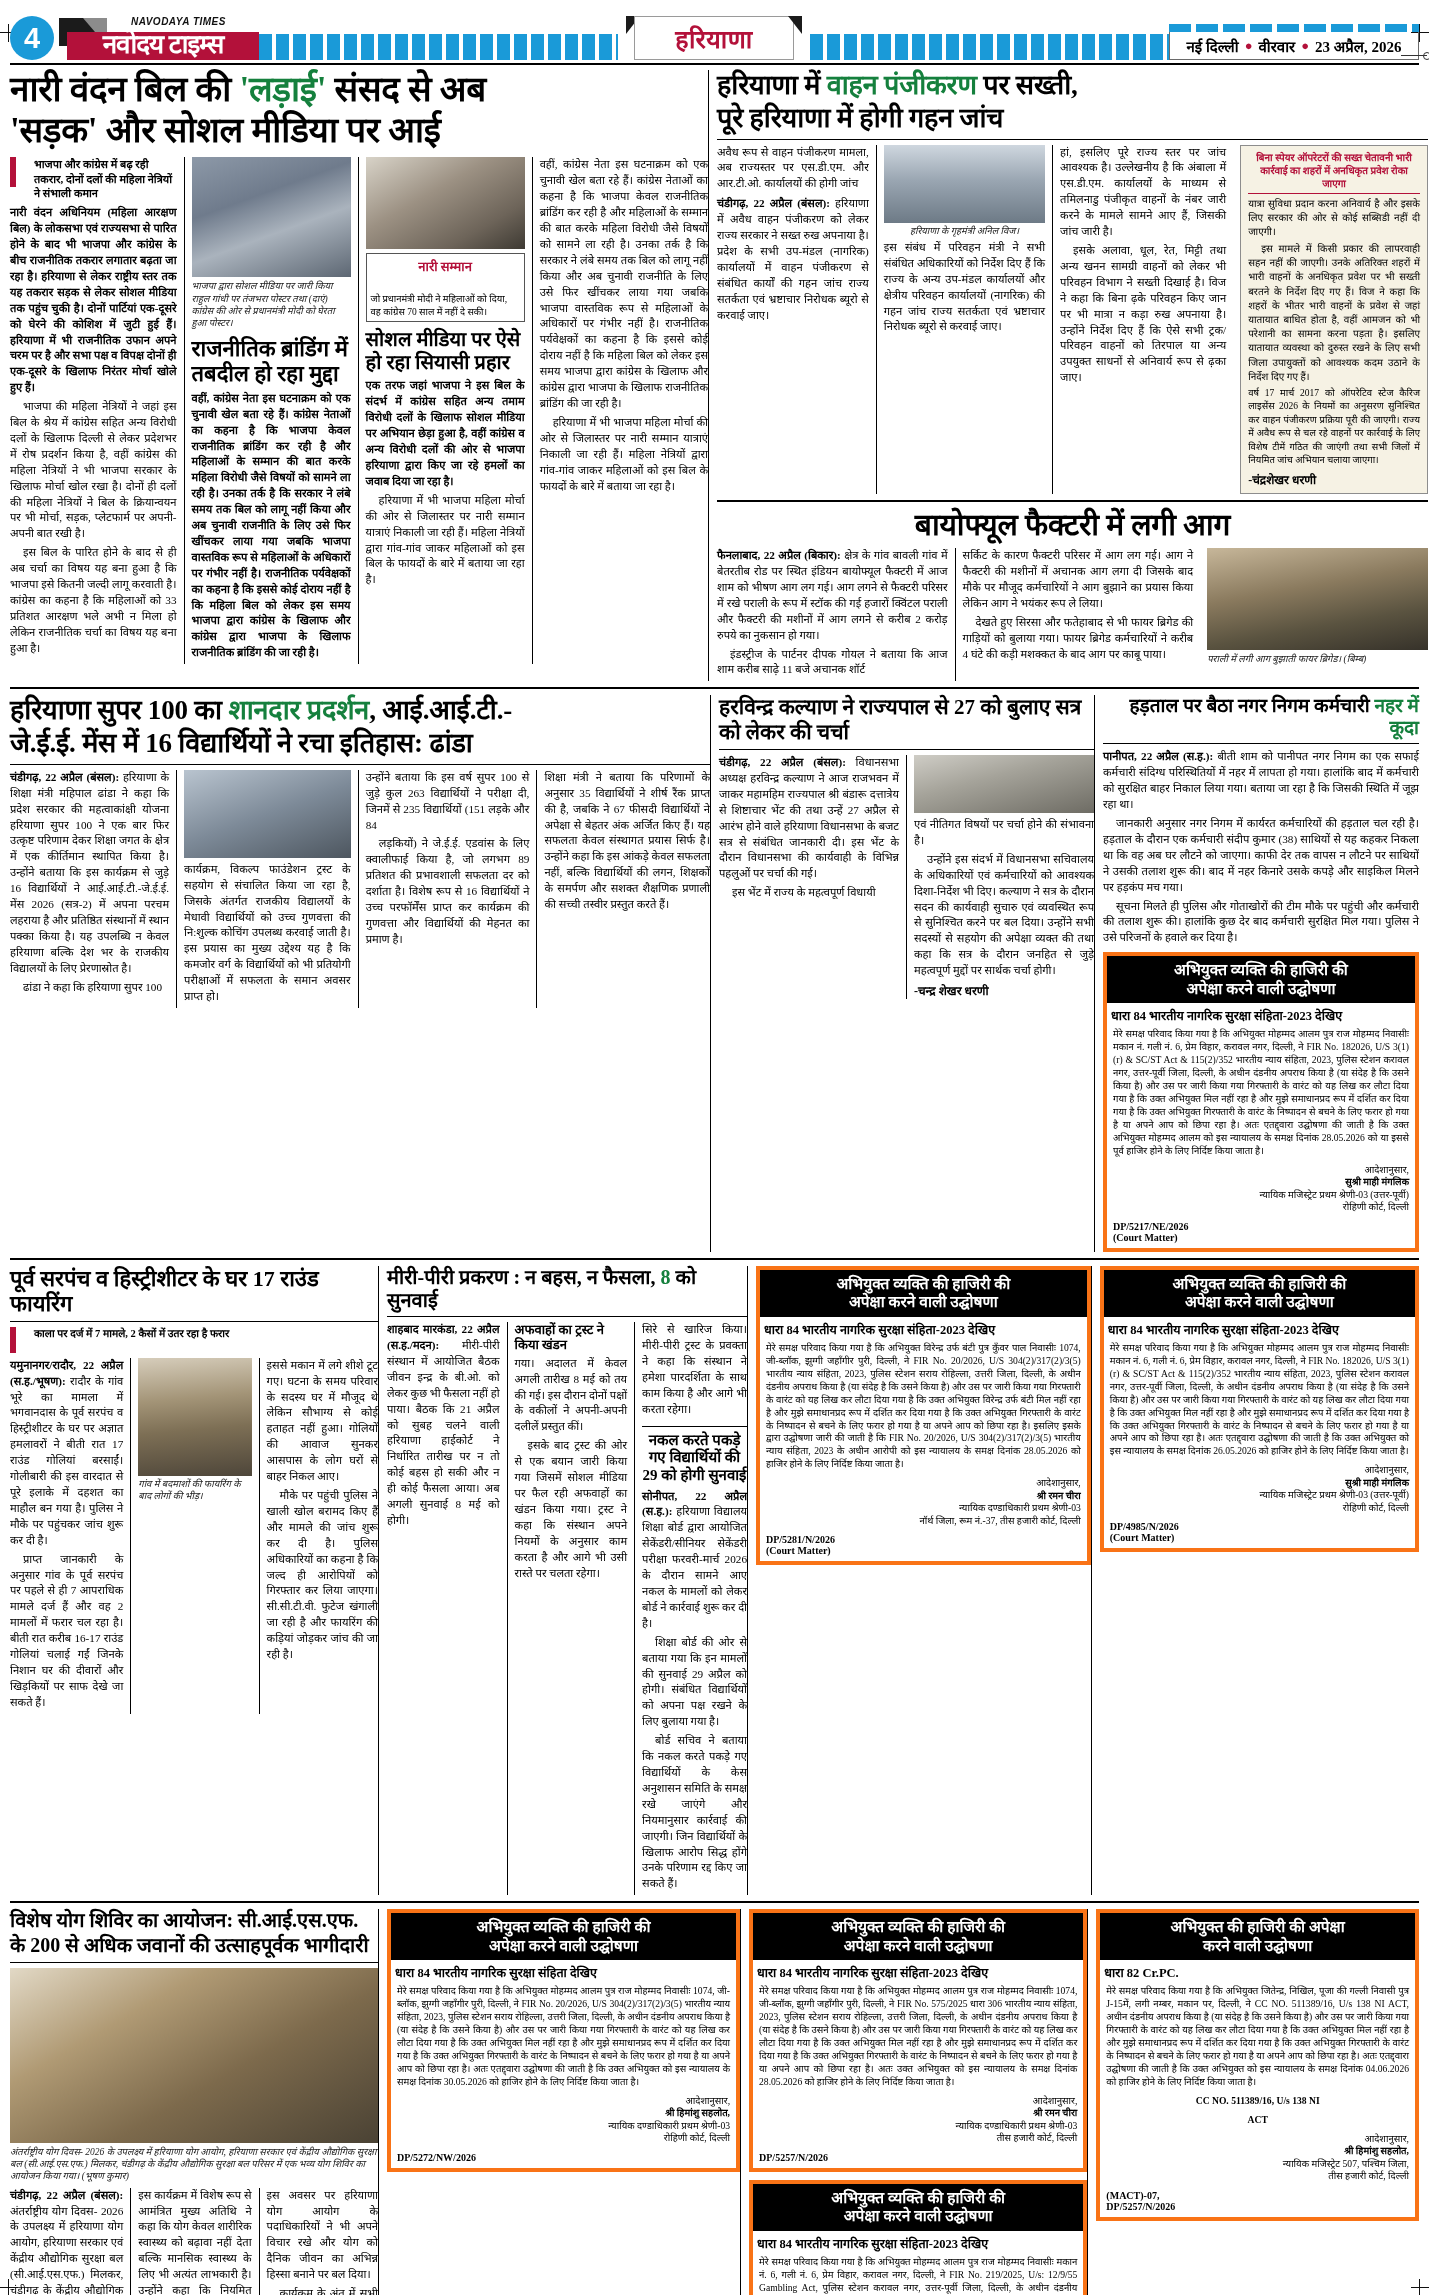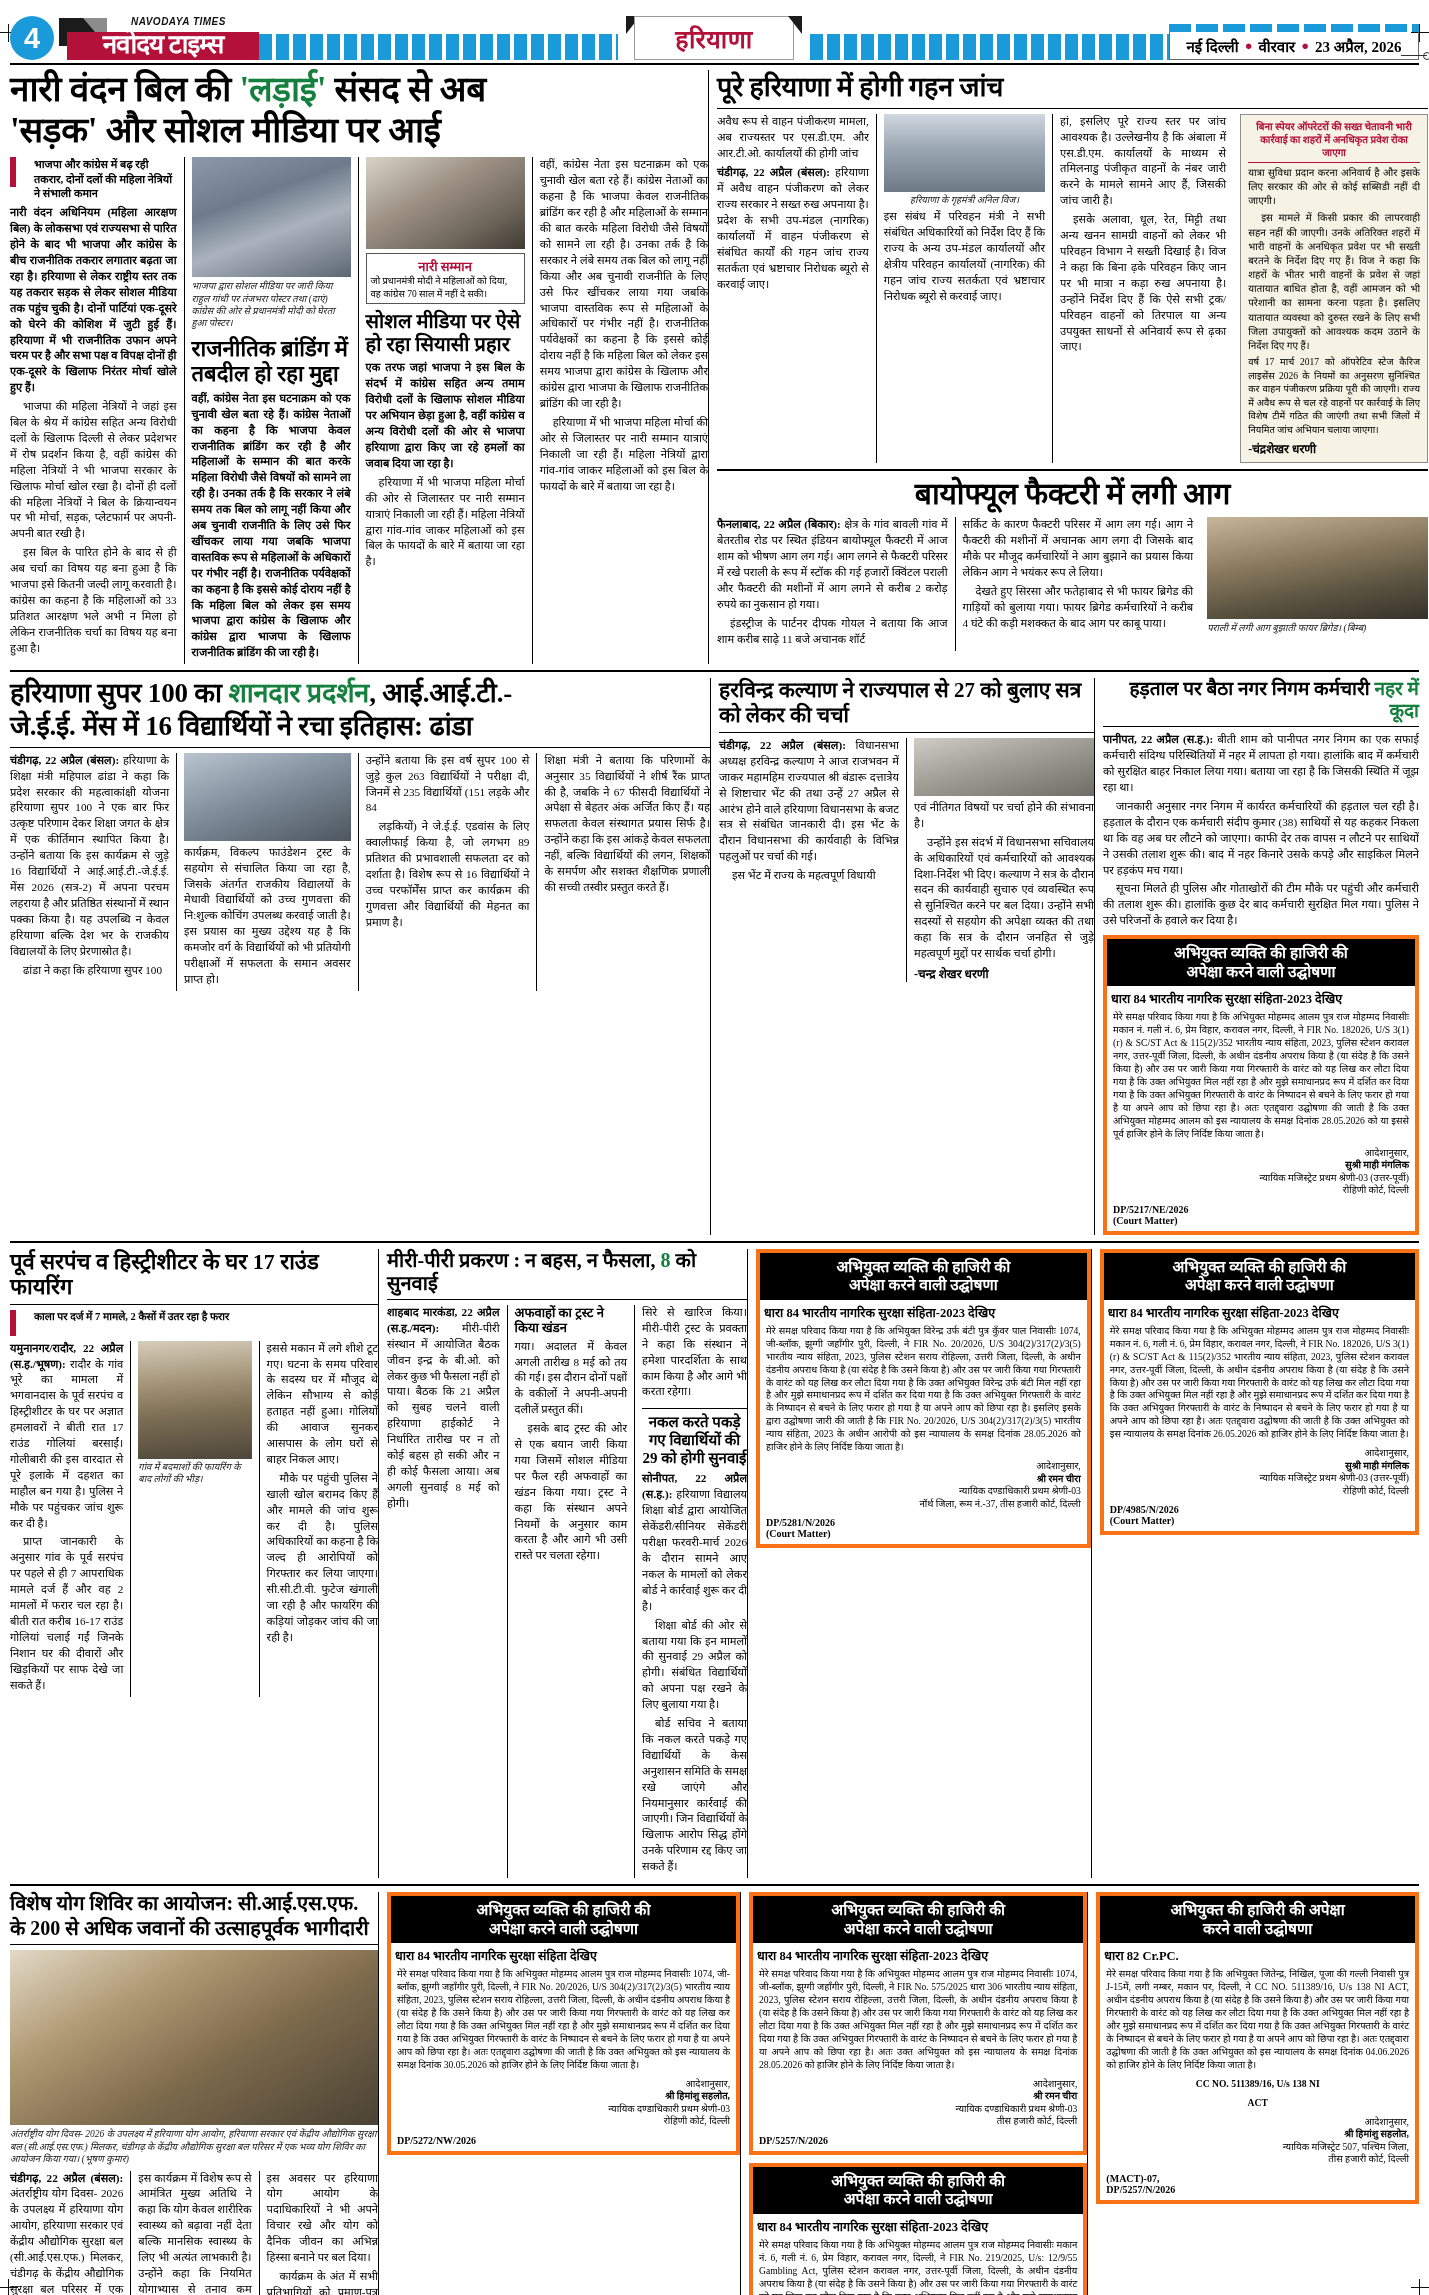--- a/index.html
+++ b/index.html
@@ -154,39 +154,42 @@
           <h3 class="head" style="margin-top:6px;">राजनीतिक ब्रांडिंग में तबदील हो रहा मुद्दा</h3>
           <div class="body-txt" style="margin-top:4px;">
             <p class="noind"><b>वहीं, कांग्रेस नेता इस घटनाक्रम को एक चुनावी खेल बता रहे हैं। कांग्रेस नेताओं का कहना है कि भाजपा केवल राजनीतिक ब्रांडिंग कर रही है और महिलाओं के सम्मान की बात करके महिला विरोधी जैसे विषयों को सामने ला रही है। उनका तर्क है कि सरकार ने लंबे समय तक बिल को लागू नहीं किया और अब चुनावी राजनीति के लिए उसे फिर खींचकर लाया गया जबकि भाजपा वास्तविक रूप से महिलाओं के अधिकारों पर गंभीर नहीं है। राजनीतिक पर्यवेक्षकों का कहना है कि इससे कोई दोराय नहीं है कि महिला बिल को लेकर इस समय भाजपा द्वारा कांग्रेस के खिलाफ और कांग्रेस द्वारा भाजपा के खिलाफ राजनीतिक ब्रांडिंग की जा रही है।</b></p>
           </div>
         </div>
 
         <div class="col vdiv" style="width:170px;">
           <div class="photo p2" style="height:92px;"></div>
           <div style="border:1px solid #555;margin-top:4px;padding:3px 4px;">
             <div style="font-size:13px;font-weight:bold;color:#b3113a;text-align:center;">नारी सम्मान</div>
-            <div style="font-size:9.5px;line-height:1.3;margin-top:0;">जो प्रधानमंत्री मोदी ने महिलाओं को दिया, वह कांग्रेस 70 साल में नहीं दे सकी।</div>
+            <div style="font-size:9.5px;line-height:1.3;margin-top:18px;">जो प्रधानमंत्री मोदी ने महिलाओं को दिया, वह कांग्रेस 70 साल में नहीं दे सकी।</div>
           </div>
           <h3 class="head" style="margin-top:6px;font-size:20px;">सोशल मीडिया पर ऐसे हो रहा सियासी प्रहार</h3>
           <div class="body-txt" style="margin-top:4px;">
             <p class="noind"><b>एक तरफ जहां भाजपा ने इस बिल के संदर्भ में कांग्रेस सहित अन्य तमाम विरोधी दलों के खिलाफ सोशल मीडिया पर अभियान छेड़ा हुआ है, वहीं कांग्रेस व अन्य विरोधी दलों की ओर से भाजपा हरियाणा द्वारा किए जा रहे हमलों का जवाब दिया जा रहा है।</b></p>
             <p>हरियाणा में भी भाजपा महिला मोर्चा की ओर से जिलास्तर पर नारी सम्मान यात्राएं निकाली जा रही हैं। महिला नेत्रियों द्वारा गांव-गांव जाकर महिलाओं को इस बिल के फायदों के बारे में बताया जा रहा है।</p>
           </div>
         </div>
 
         <div class="col vdiv" style="width:180px;padding-right:0;">
           <div class="body-txt">
             <p class="noind">वहीं, कांग्रेस नेता इस घटनाक्रम को एक चुनावी खेल बता रहे हैं। कांग्रेस नेताओं का कहना है कि भाजपा केवल राजनीतिक ब्रांडिंग कर रही है और महिलाओं के सम्मान की बात करके महिला विरोधी जैसे विषयों को सामने ला रही है। उनका तर्क है कि सरकार ने लंबे समय तक बिल को लागू नहीं किया और अब चुनावी राजनीति के लिए उसे फिर खींचकर लाया गया जबकि भाजपा वास्तविक रूप से महिलाओं के अधिकारों पर गंभीर नहीं है। राजनीतिक पर्यवेक्षकों का कहना है कि इससे कोई दोराय नहीं है कि महिला बिल को लेकर इस समय भाजपा द्वारा कांग्रेस के खिलाफ और कांग्रेस द्वारा भाजपा के खिलाफ राजनीतिक ब्रांडिंग की जा रही है।</p>
             <p>हरियाणा में भी भाजपा महिला मोर्चा की ओर से जिलास्तर पर नारी सम्मान यात्राएं निकाली जा रही हैं। महिला नेत्रियों द्वारा गांव-गांव जाकर महिलाओं को इस बिल के फायदों के बारे में बताया जा रहा है।</p>
           </div>
         </div>
       </div>
     </div>
 
     <div class="vdiv" style="width:711px;padding-left:8px;">
+      <h2 class="head">
+        <span>हरियाणा में </span><span class="hl">वाहन पंजीकरण</span><span> पर सख्ती,</span>
+      </h2>
       <h2 class="head" style="margin-top:2px;">पूरे हरियाणा में होगी गहन जांच</h2>
       <div class="rule" style="margin-top:5px;"></div>
 
       <div class="cols" style="margin-top:5px;">
         <div class="col" style="width:160px;padding-left:0;">
           <div class="body-txt">
             <p class="noind">अवैध रूप से वाहन पंजीकरण मामला, अब राज्यस्तर पर एस.डी.एम. और आर.टी.ओ. कार्यालयों की होगी जांच</p>
             <p class="noind" style="margin-top:4px;"><b>चंडीगढ़, 22 अप्रैल (बंसल):</b> <span>हरियाणा में अवैध वाहन पंजीकरण को लेकर राज्य सरकार ने सख्त रुख अपनाया है। प्रदेश के सभी उप-मंडल (नागरिक) कार्यालयों में वाहन पंजीकरण से संबंधित कार्यों की गहन जांच राज्य सतर्कता एवं भ्रष्टाचार निरोधक ब्यूरो से करवाई जाए।</span></p>
           </div>
         </div>

